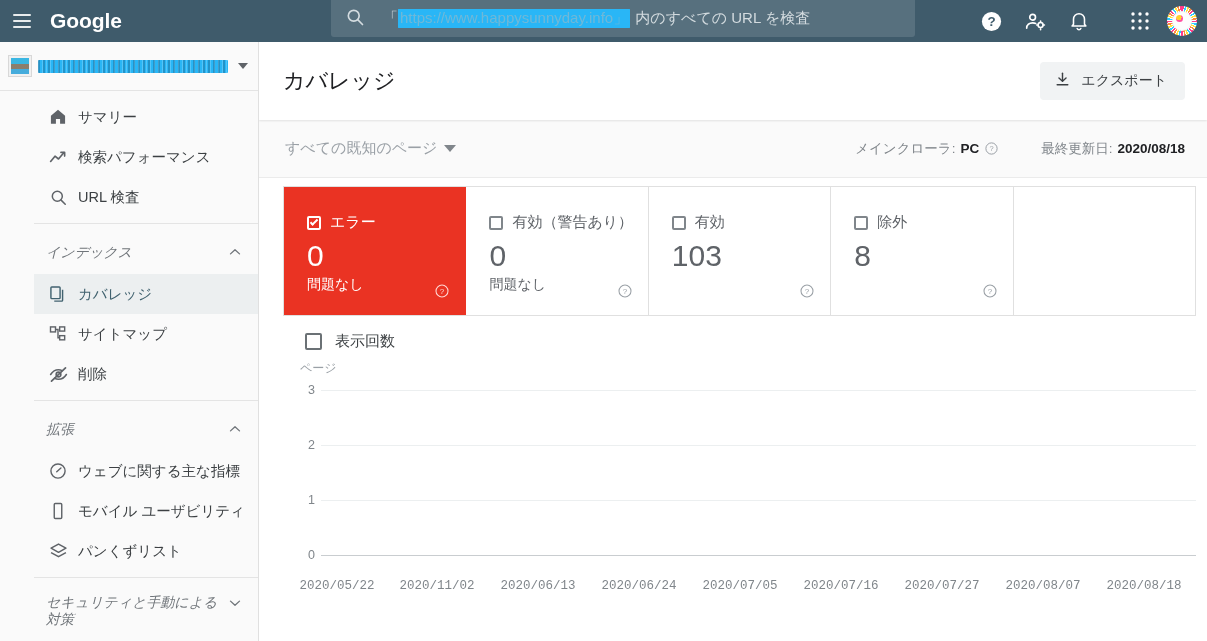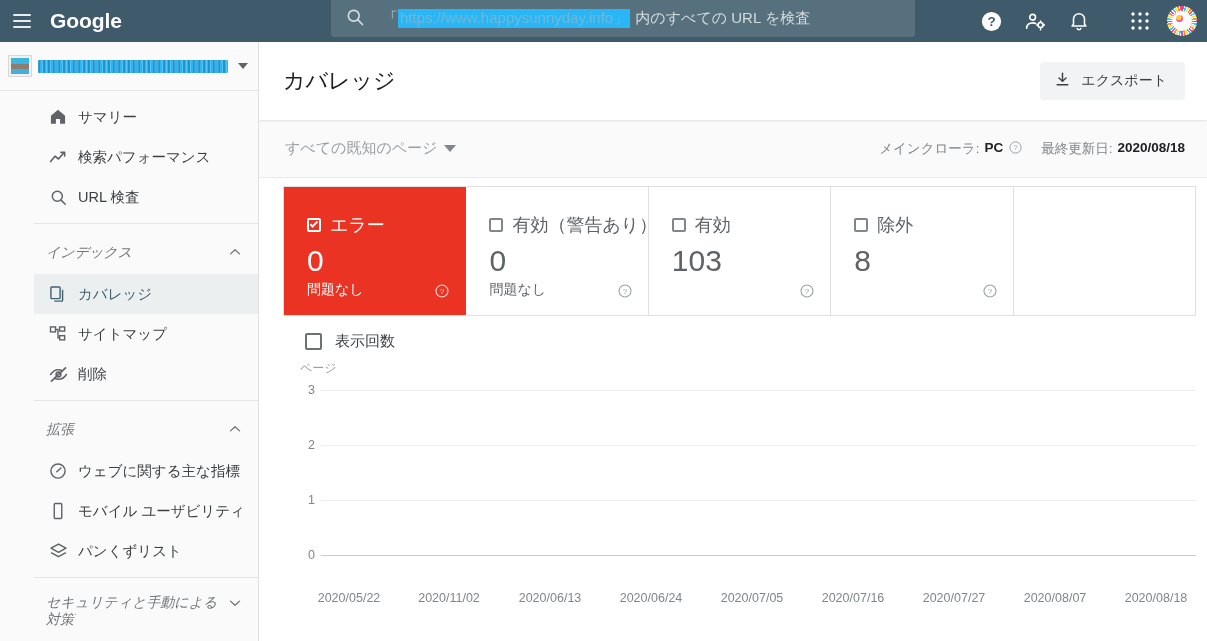--- a/index.html
+++ b/index.html
@@ -171,21 +171,21 @@
   }
   .filter-chip { display: flex; align-items: center; gap: 7px; cursor: pointer; }
   .filter-chip .fc-text { font-size: 15px; color: #9aa0a6; }
   .caret-down-md {
     width: 0; height: 0;
     border-left: 6px solid transparent; border-right: 6px solid transparent;
     border-top: 7px solid #80868b;
   }
   .meta { display: flex; align-items: center; gap: 18px; font-size: 13.5px; color: #80868b; }
   .meta b { color: #202124; font-weight: 700; }
-  .meta-item { display: flex; align-items: flex-start; gap: 5px; }
+  .meta-item { display: flex; align-items: center; gap: 5px; margin-left: 24px; }
 
   
   .content { padding: 0; }
   .cards {
     display: flex; margin: 8px 11px 0 24px;
     border: 1px solid #e0e0e0; background: #fff;
     height: 130px;
   }
   .card {
     position: relative; flex: 1 1 0; min-width: 0;
@@ -201,42 +201,42 @@
     border: 2px solid #80868b; border-radius: 2px;
     display: flex; align-items: center; justify-content: center;
   }
   .card.selected .cbox { border-color: #fff; background: transparent; }
   .cbox .tick { display: none; }
   .card.selected .cbox .tick {
     display: block; width: 8px; height: 4px;
     border-left: 2px solid #fff; border-bottom: 2px solid #fff;
     transform: rotate(-45deg) translate(1px,-1px);
   }
-  .card-label { font-size: 18px; color: #5f6368; white-space: nowrap; }
+  .card-label { font-size: 15px; color: #5f6368; white-space: nowrap; }
   .card.selected .card-label { color: #fff; }
   .card-value { font-size: 30px; color: #5f6368; font-weight: 400; margin-top: 7px; line-height: 34px; }
   .card.selected .card-value { color: #fff; }
   .card-sub { font-size: 14px; color: #5f6368; margin-top: 3px; }
   .card.selected .card-sub { color: #fff; }
   .help-dot { position: absolute; right: 15px; bottom: 12px; color: #9aa0a6; }
   .card.selected .help-dot { color: #ffd8d4; }
 
   
   .chart-wrap { margin: 0 11px 0 24px; background: #fff; }
   .legend { display: flex; align-items: center; gap: 13px; padding: 16px 0 0 22px; cursor: pointer; }
   .legend .lbox {
     width: 17px; height: 17px; border: 2px solid #6b7175; border-radius: 2px; flex: 0 0 auto;
   }
   .legend .ltext { font-size: 15px; color: #3c4043; }
   .chart-area { position: relative; height: 205px; margin: 16px 0 0 0; }
   .y-title { position: absolute; left: 17px; top: -7px; font-size: 12px; color: #9aa0a6; }
   .ytick { position: absolute; left: 14px; font-size: 12.5px; color: #80868b; width: 18px; text-align: right; transform: translateY(-50%); }
   .gridline { position: absolute; left: 38px; right: 0; height: 1px; background: #eceff0; }
   .gridline.axis { background: #c9cdd0; }
-  .xlabels { position: relative; height: 28px; margin: 12px; }
+  .xlabels { position: relative; height: 28px; margin: 0; font-family: Liberation Mono, monospace; }
   .xlabel {
     position: absolute; top: 7px; font-size: 12.5px; color: #80868b;
     transform: translateX(-50%); white-space: nowrap;
   }
 </style>
 </head>
 <body>
 
 <div class="topbar">
   <div class="hamburger">

